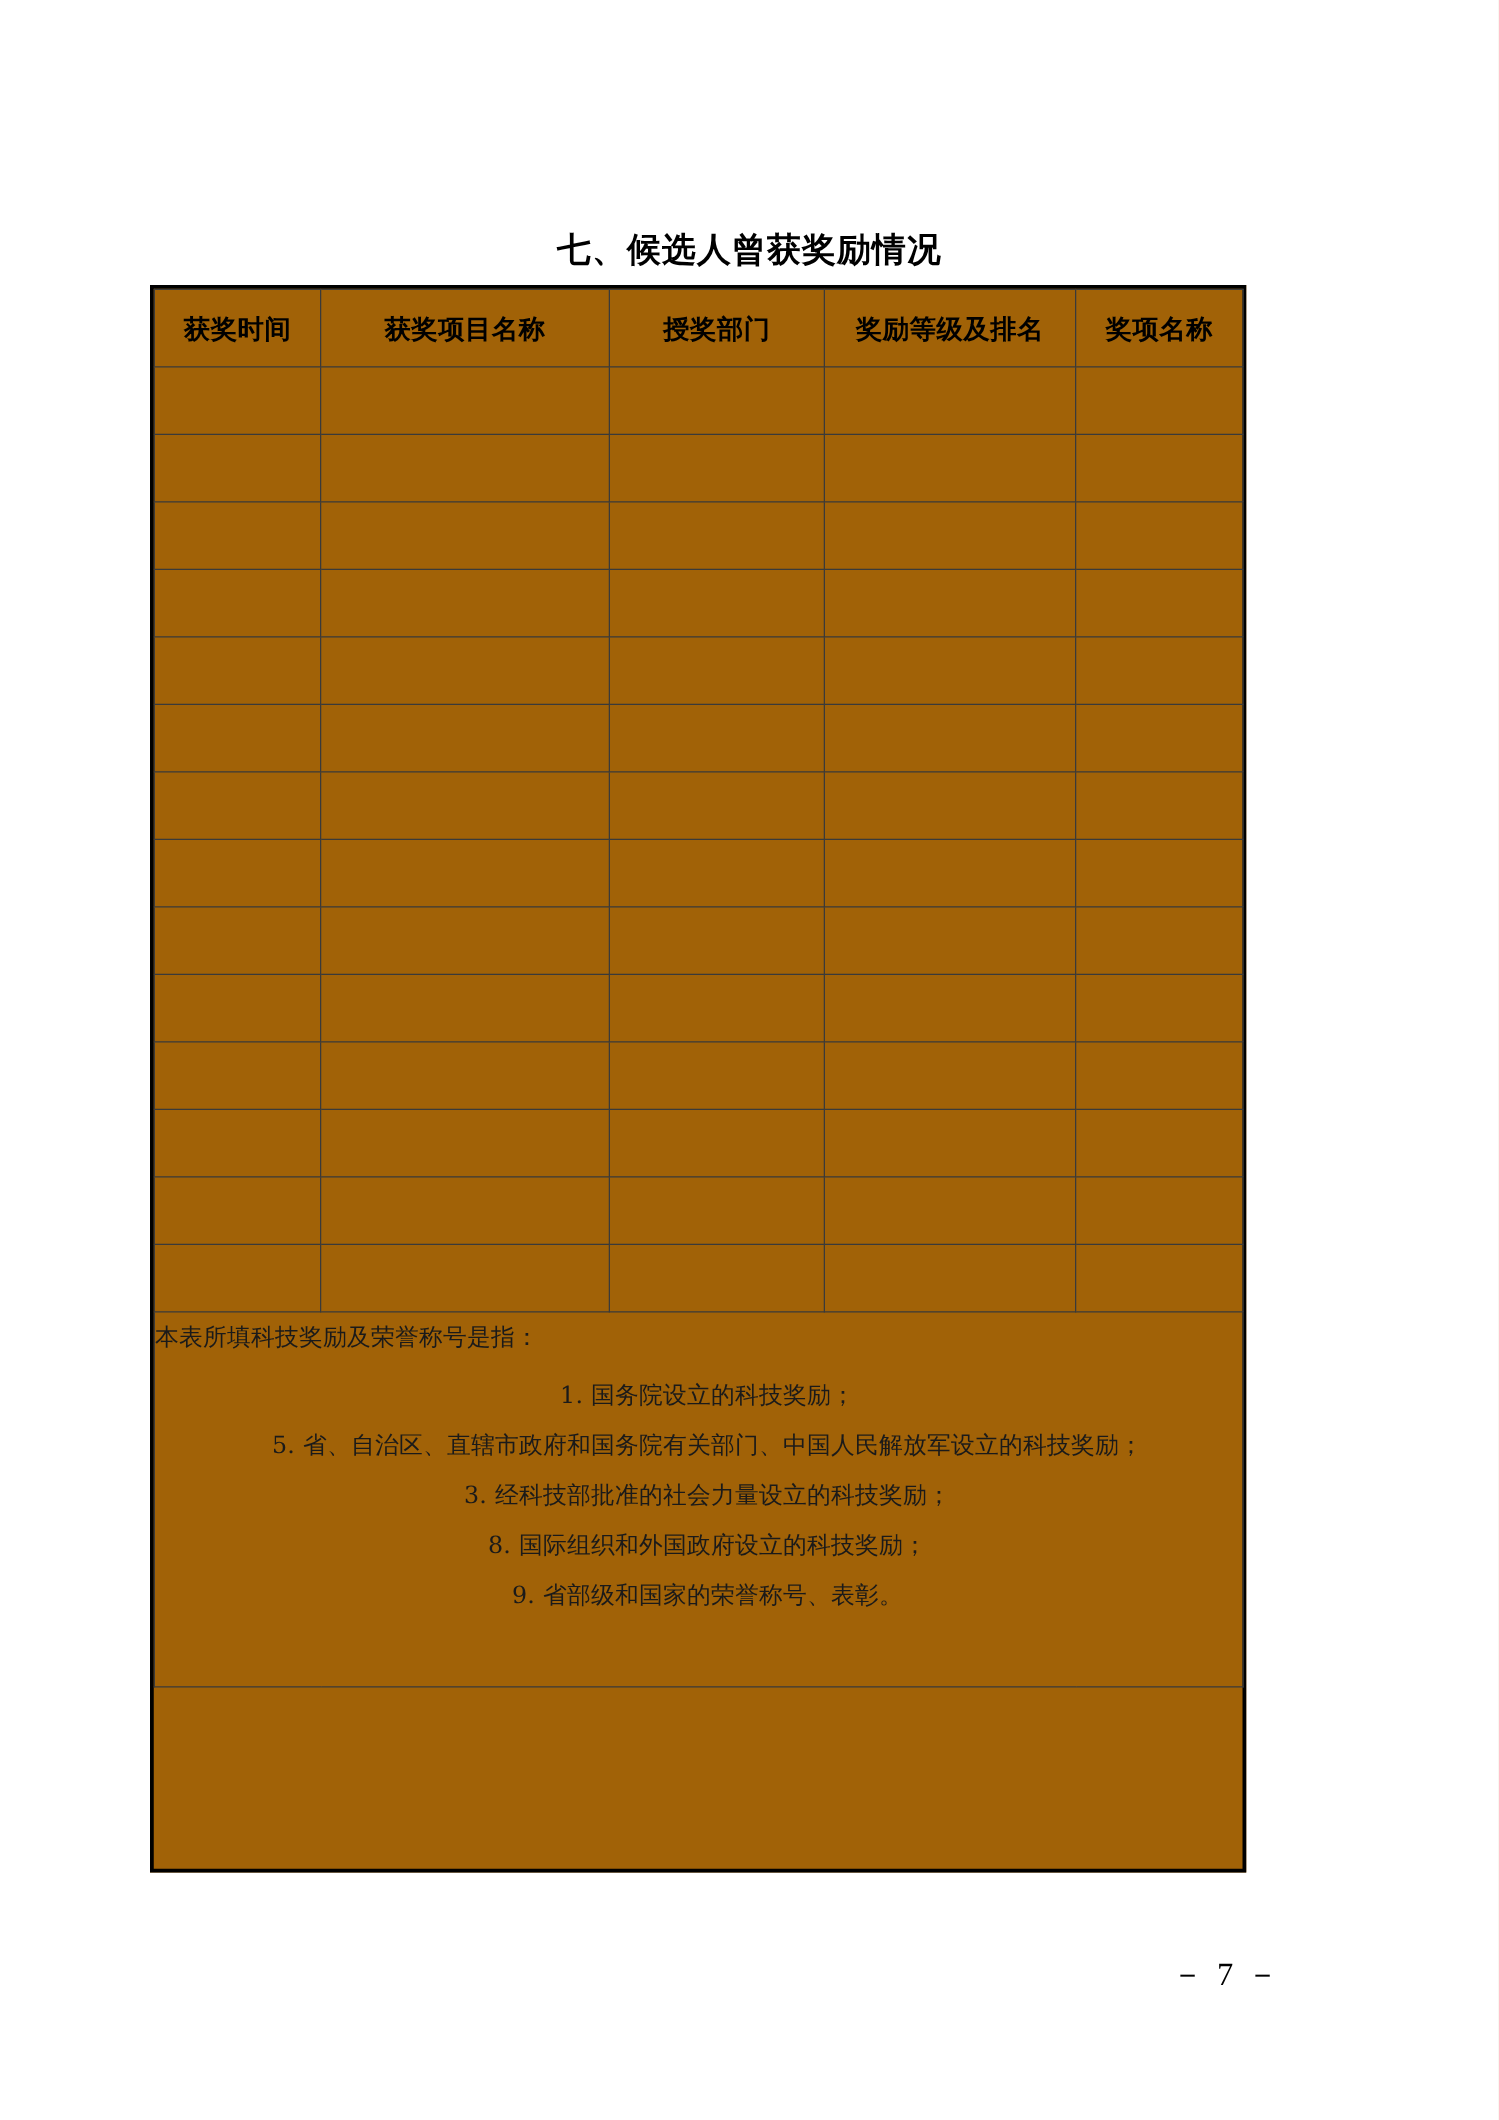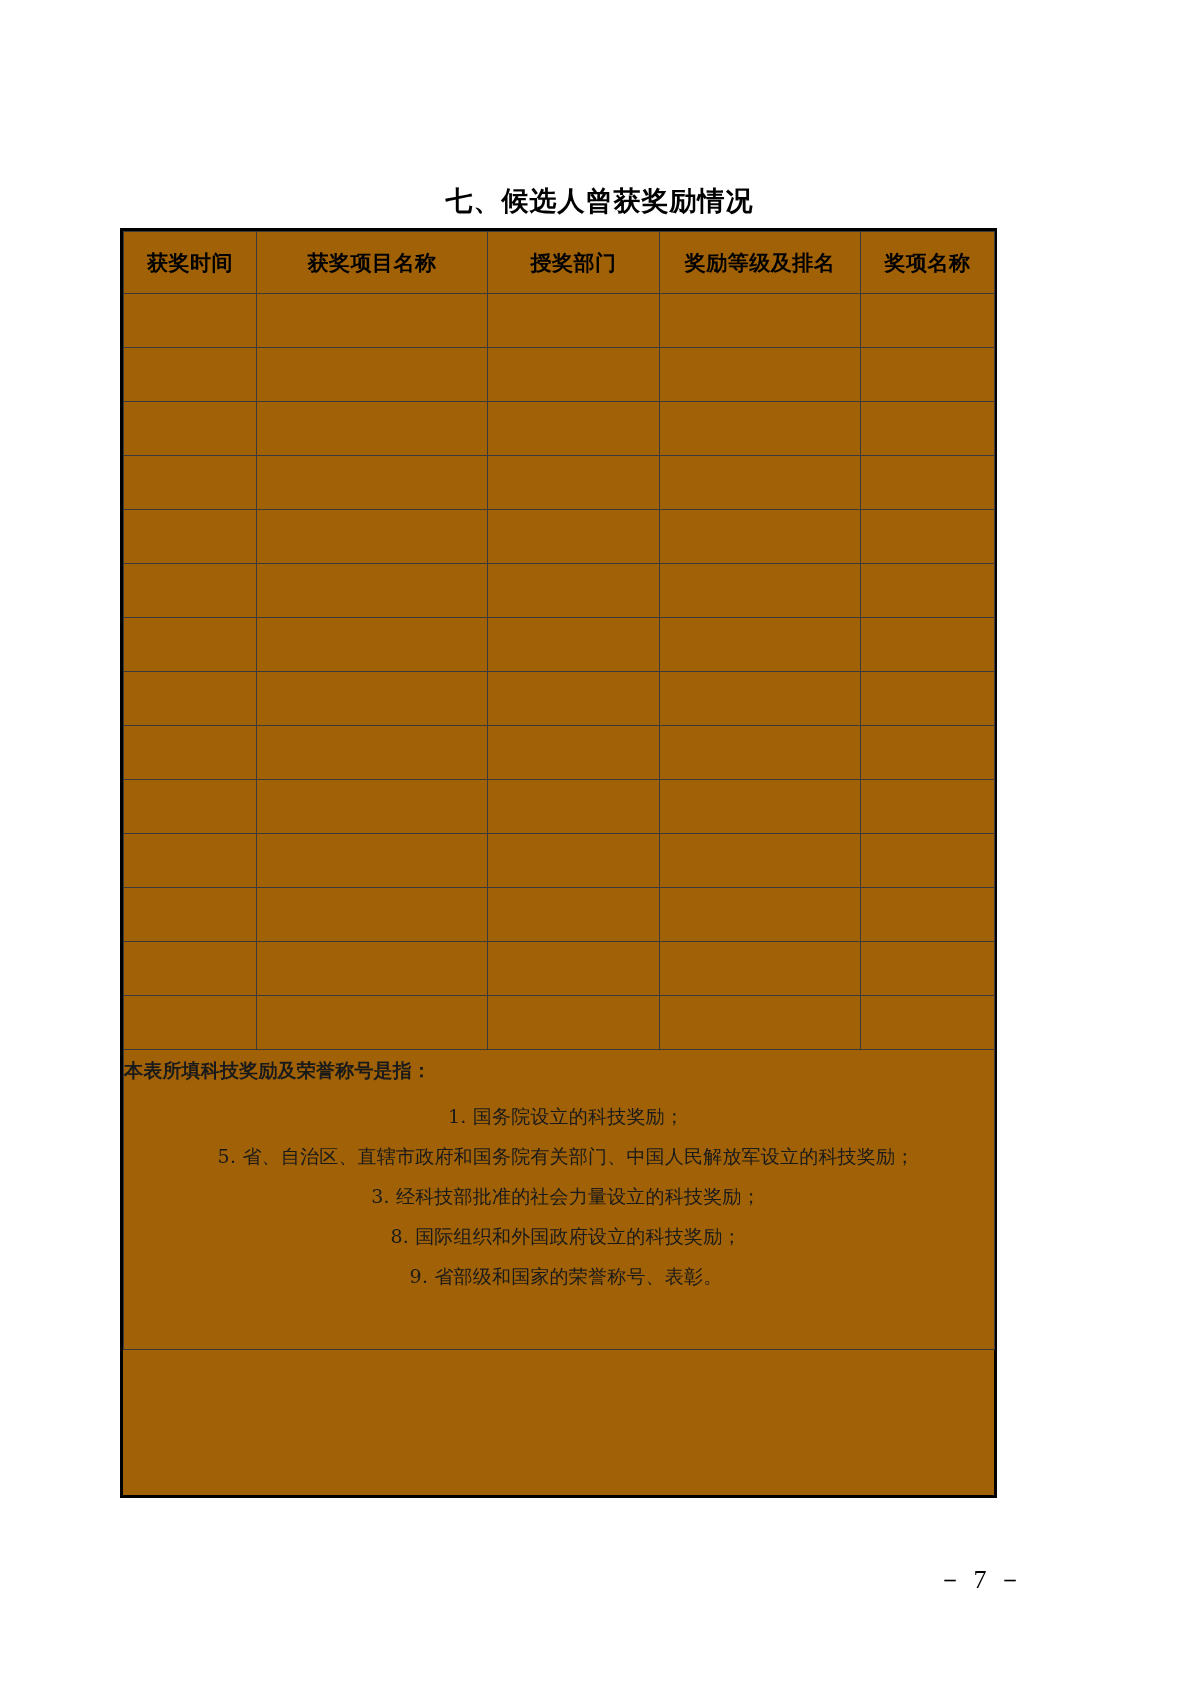--- a/index.html
+++ b/index.html
@@ -97,21 +97,20 @@
   .note-line {
     font-family: "DejaVu Serif", "Liberation Serif", serif;
     font-size: 19px;
     line-height: 40px;
     color: #1a1a1a;
     letter-spacing: 0.2px;
     white-space: nowrap;
   }
   .note-line.head {
     margin-bottom: 6px;
-    font-weight: bold;
   }
   .note-line.item {
     padding-left: 14px;
     text-align: center;
   }
 
   
   .page-number {
     position: absolute;
     right: 118px;

